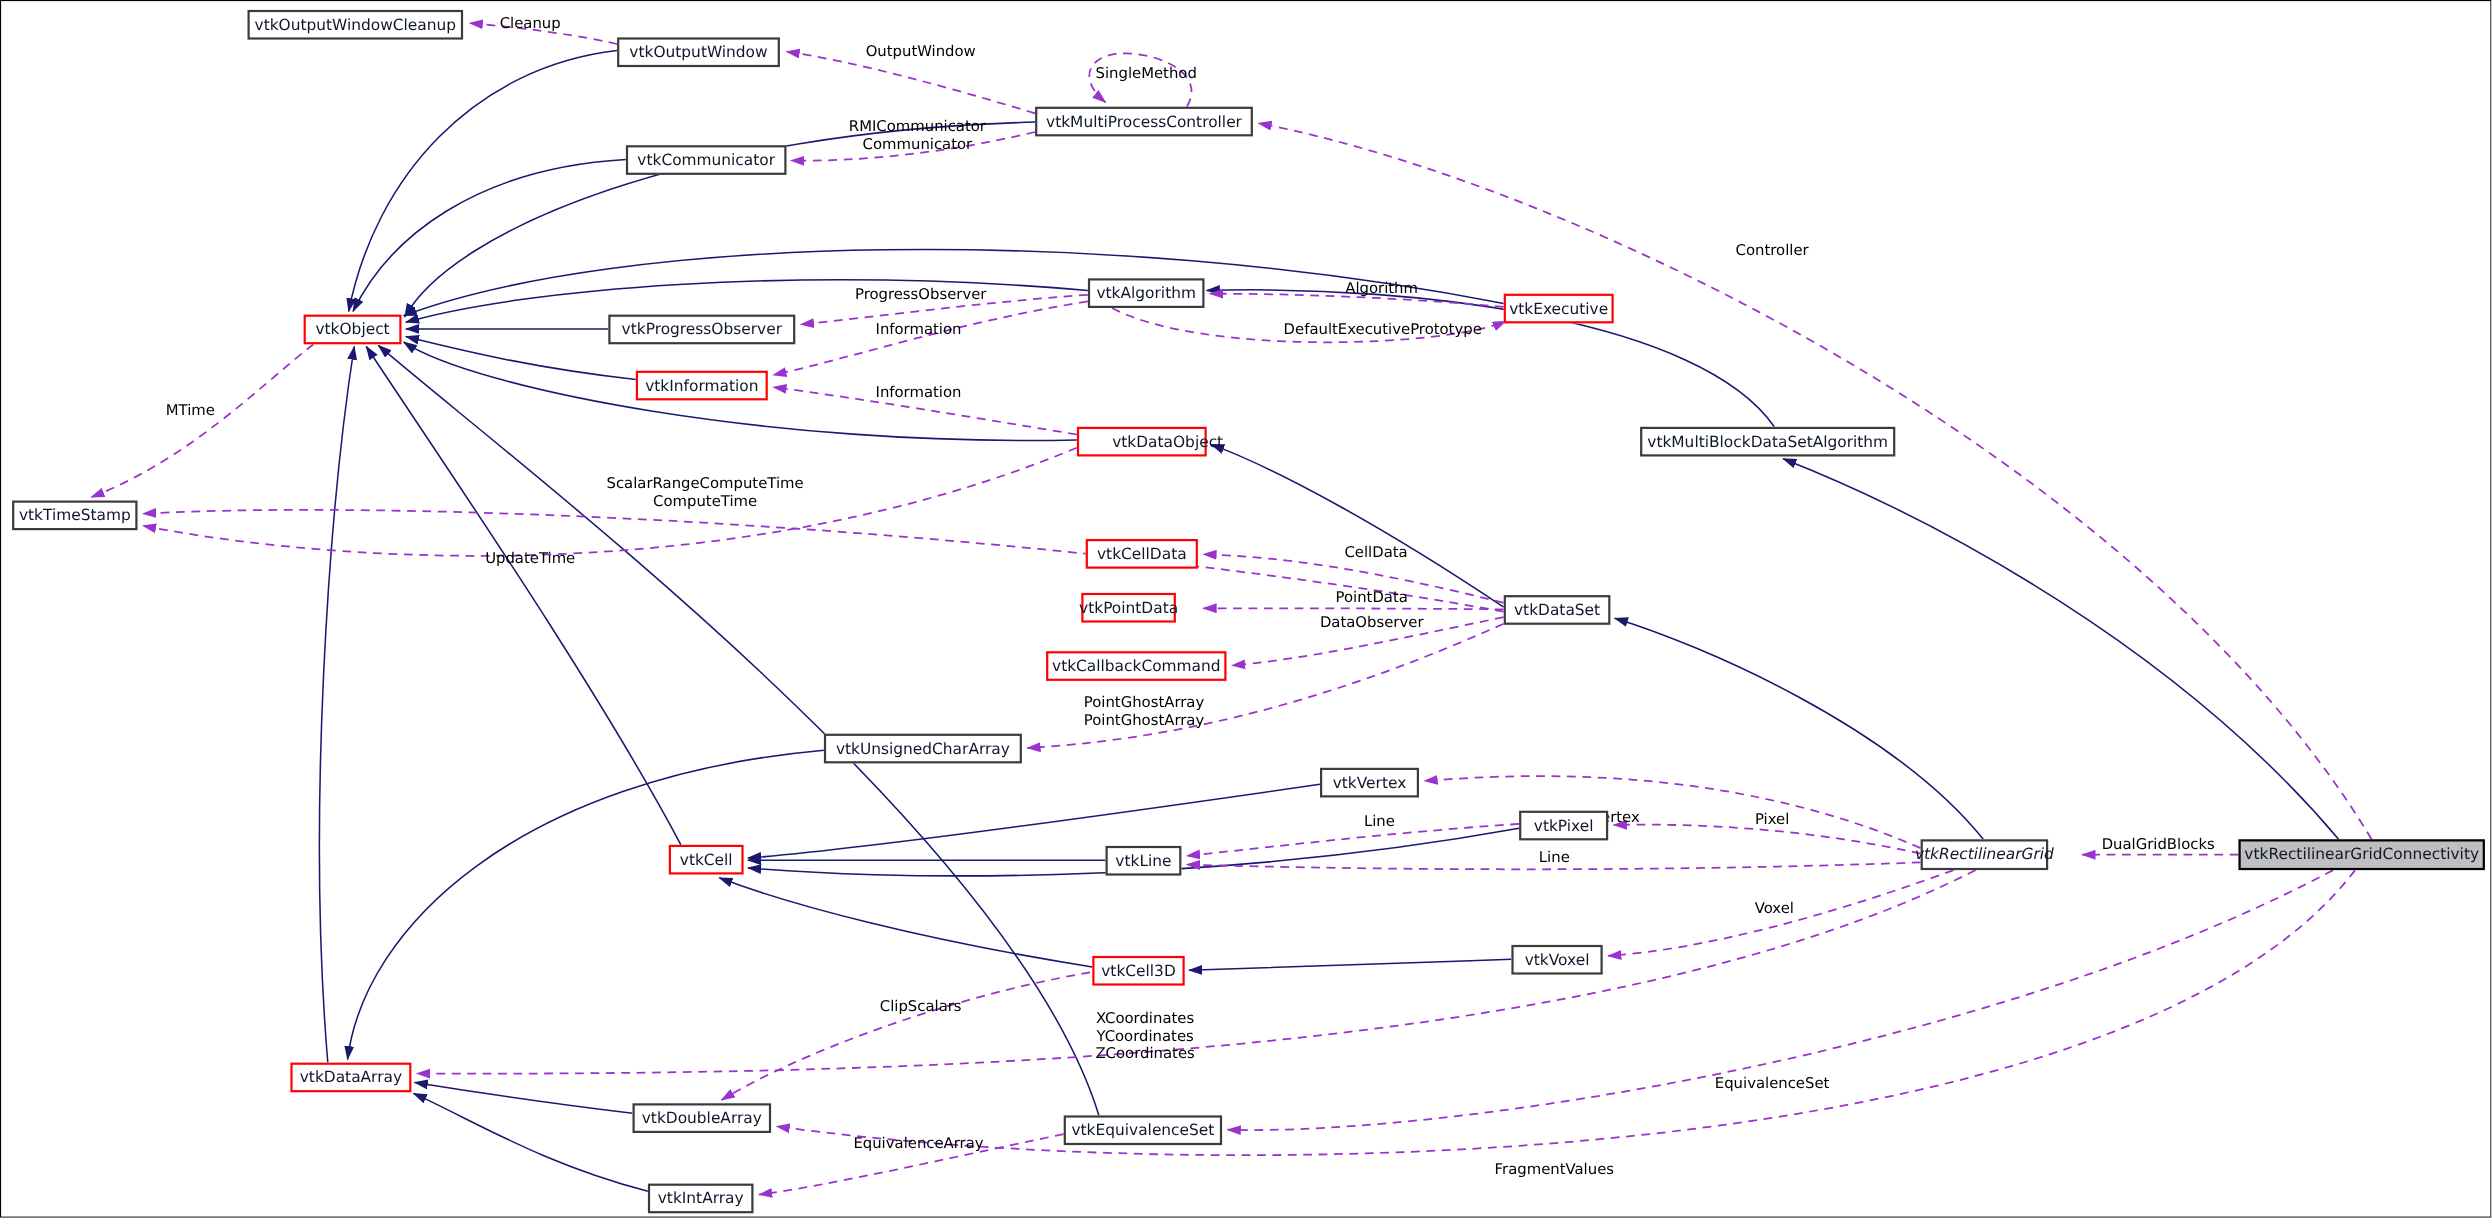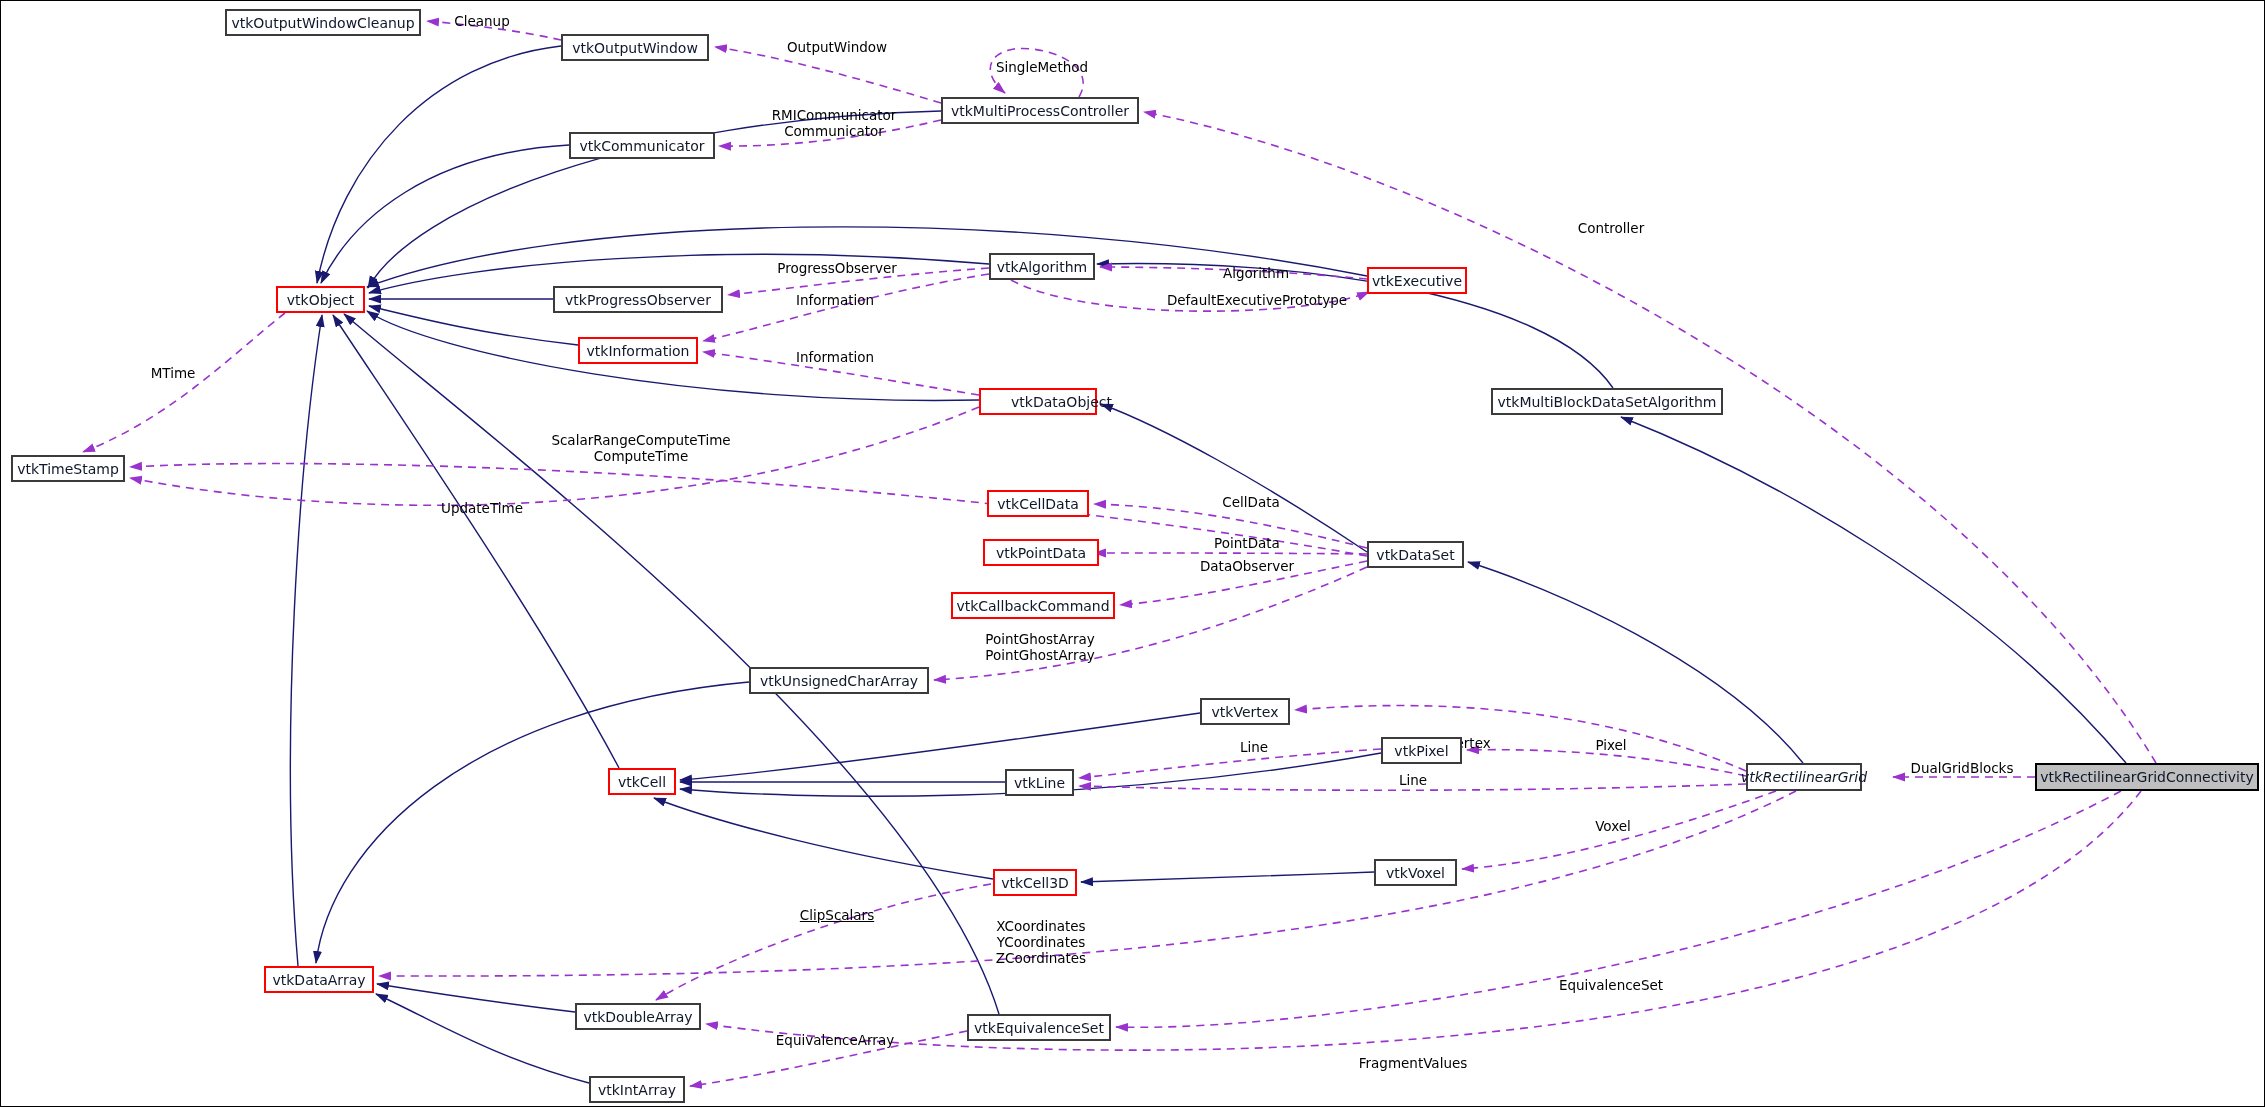--- a/index.html
+++ b/index.html
@@ -98,21 +98,21 @@
       <div class="node" style="left: 568px; top: 131px; width: 146px; height: 27px;">vtkCommunicator</div>
       <div class="node truncated" style="left: 275px; top: 285px; width: 89px; height: 27px;">vtkObject</div>
       <div class="node" style="left: 552px; top: 285px; width: 170px; height: 27px;">vtkProgressObserver</div>
       <div class="node" style="left: 988px; top: 252px; width: 106px; height: 27px;">vtkAlgorithm</div>
       <div class="node truncated" style="left: 1366px; top: 266px; width: 100px; height: 27px;">vtkExecutive</div>
       <div class="node truncated" style="left: 577px; top: 336px; width: 120px; height: 27px;">vtkInformation</div>
       <div class="node truncated" style="left: 978px; top: 387px; width: 118px; height: 27px; padding-left: 47px;">vtkDataObject</div>
       <div class="node" style="left: 1490px; top: 387px; width: 232px; height: 27px;">vtkMultiBlockDataSetAlgorithm</div>
       <div class="node" style="left: 10px; top: 454px; width: 114px; height: 27px;">vtkTimeStamp</div>
       <div class="node truncated" style="left: 986px; top: 489px; width: 102px; height: 27px;">vtkCellData</div>
-      <div class="node truncated" style="left: 982px; top: 538px; width: 116px; height: 27px;">vtkPointData</div>
+      <div class="node truncated" style="left: 982px; top: 538px; width: 86px; height: 27px;">vtkPointData</div>
       <div class="node" style="left: 1366px; top: 540px; width: 97px; height: 27px;">vtkDataSet</div>
       <div class="node truncated" style="left: 950px; top: 591px; width: 164px; height: 27px;">vtkCallbackCommand</div>
       <div class="node" style="left: 748px; top: 666px; width: 180px; height: 27px;">vtkUnsignedCharArray</div>
       <div class="node" style="left: 1199px; top: 697px; width: 90px; height: 27px;">vtkVertex</div>
       <div class="node" style="left: 1380px; top: 736px; width: 81px; height: 27px;">vtkPixel</div>
       <div class="node truncated" style="left: 607px; top: 767px; width: 68px; height: 27px;">vtkCell</div>
       <div class="node" style="left: 1004px; top: 768px; width: 69px; height: 27px;">vtkLine</div>
       <div class="node" style="left: 1745px; top: 762px; width: 116px; height: 28px; font-style: italic;">vtkRectilinearGrid</div>
       <div class="node main" style="left: 2034px; top: 762px; width: 224px; height: 28px;">vtkRectilinearGridConnectivity</div>
       <div class="node truncated" style="left: 992px; top: 868px; width: 84px; height: 27px;">vtkCell3D</div>
@@ -135,21 +135,21 @@
       <div class="edge-label" style="left: 833px; top: 122px;">
         <div>RMICommunicator</div>
         <div>Communicator</div>
       </div>
       <div class="edge-label" style="left: 1610px; top: 227px;">
         <div>Controller</div>
       </div>
       <div class="edge-label" style="left: 836px; top: 267px;">
         <div>ProgressObserver</div>
       </div>
-      <div class="edge-label" style="left: 1255px; top: 272px;">
+      <div class="edge-label" style="left: 1255px; top: 261px;">
         <div>Algorithm</div>
       </div>
       <div class="edge-label" style="left: 834px; top: 299px;">
         <div>Information</div>
       </div>
       <div class="edge-label" style="left: 1256px; top: 299px;">
         <div>DefaultExecutivePrototype</div>
       </div>
       <div class="edge-label" style="left: 834px; top: 356px;">
         <div>Information</div>
@@ -188,21 +188,21 @@
       </div>
       <div class="edge-label" style="left: 1412px; top: 779px;">
         <div>Line</div>
       </div>
       <div class="edge-label" style="left: 1961px; top: 767px;">
         <div>DualGridBlocks</div>
       </div>
       <div class="edge-label" style="left: 1612px; top: 825px;">
         <div>Voxel</div>
       </div>
-      <div class="edge-label" style="left: 836px; top: 914px; text-decoration: underline;">
+      <div class="edge-label" style="left: 836px; top: 914px;">
         <div>ClipScalars</div>
       </div>
       <div class="edge-label" style="left: 1040px; top: 941px;">
         <div>XCoordinates</div>
         <div>YCoordinates</div>
         <div>ZCoordinates</div>
       </div>
       <div class="edge-label" style="left: 1610px; top: 984px;">
         <div>EquivalenceSet</div>
       </div>

